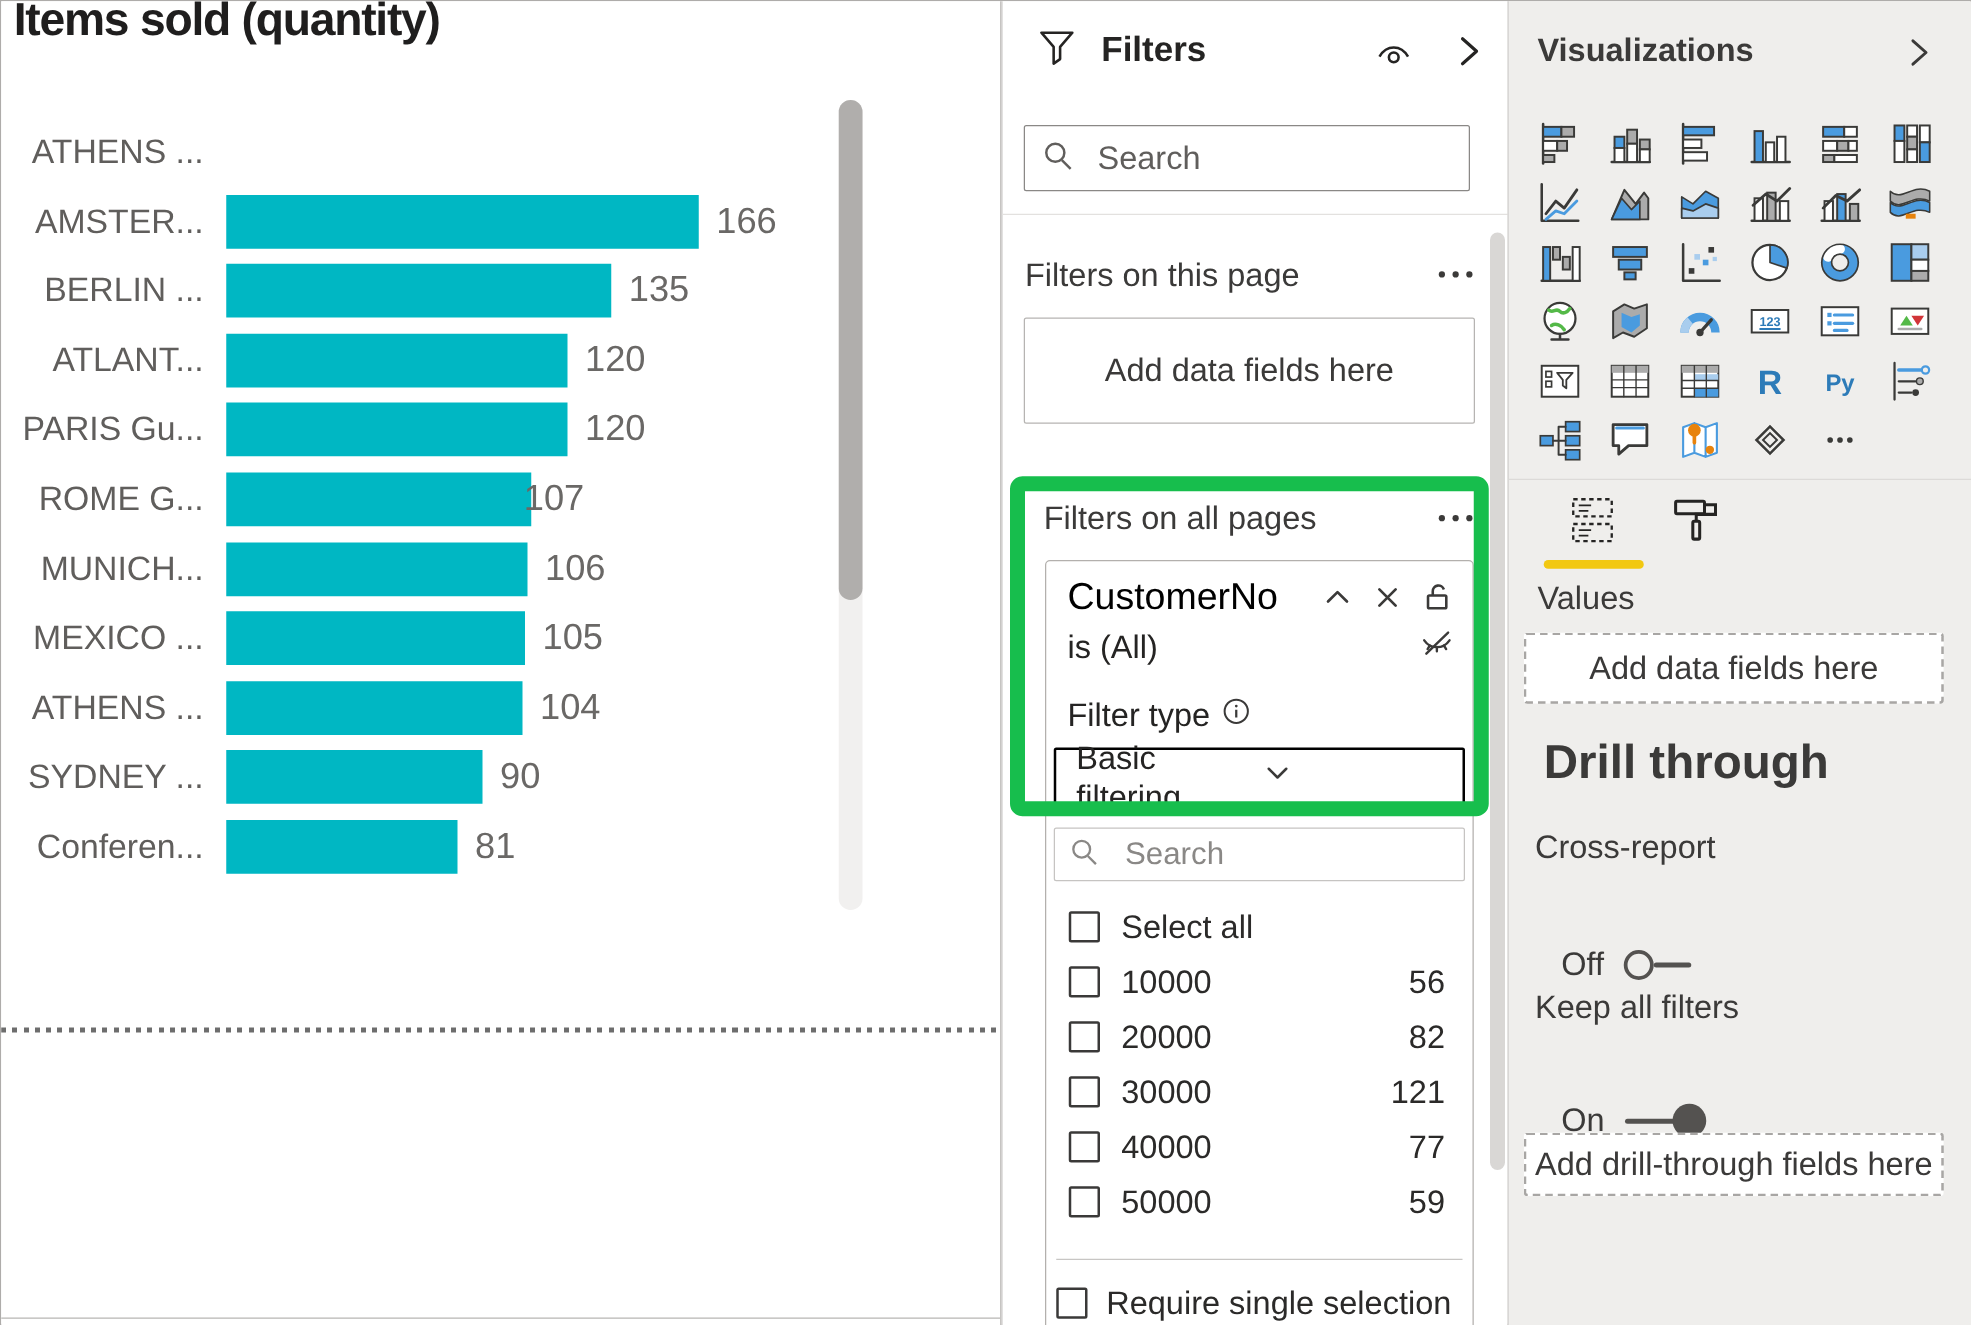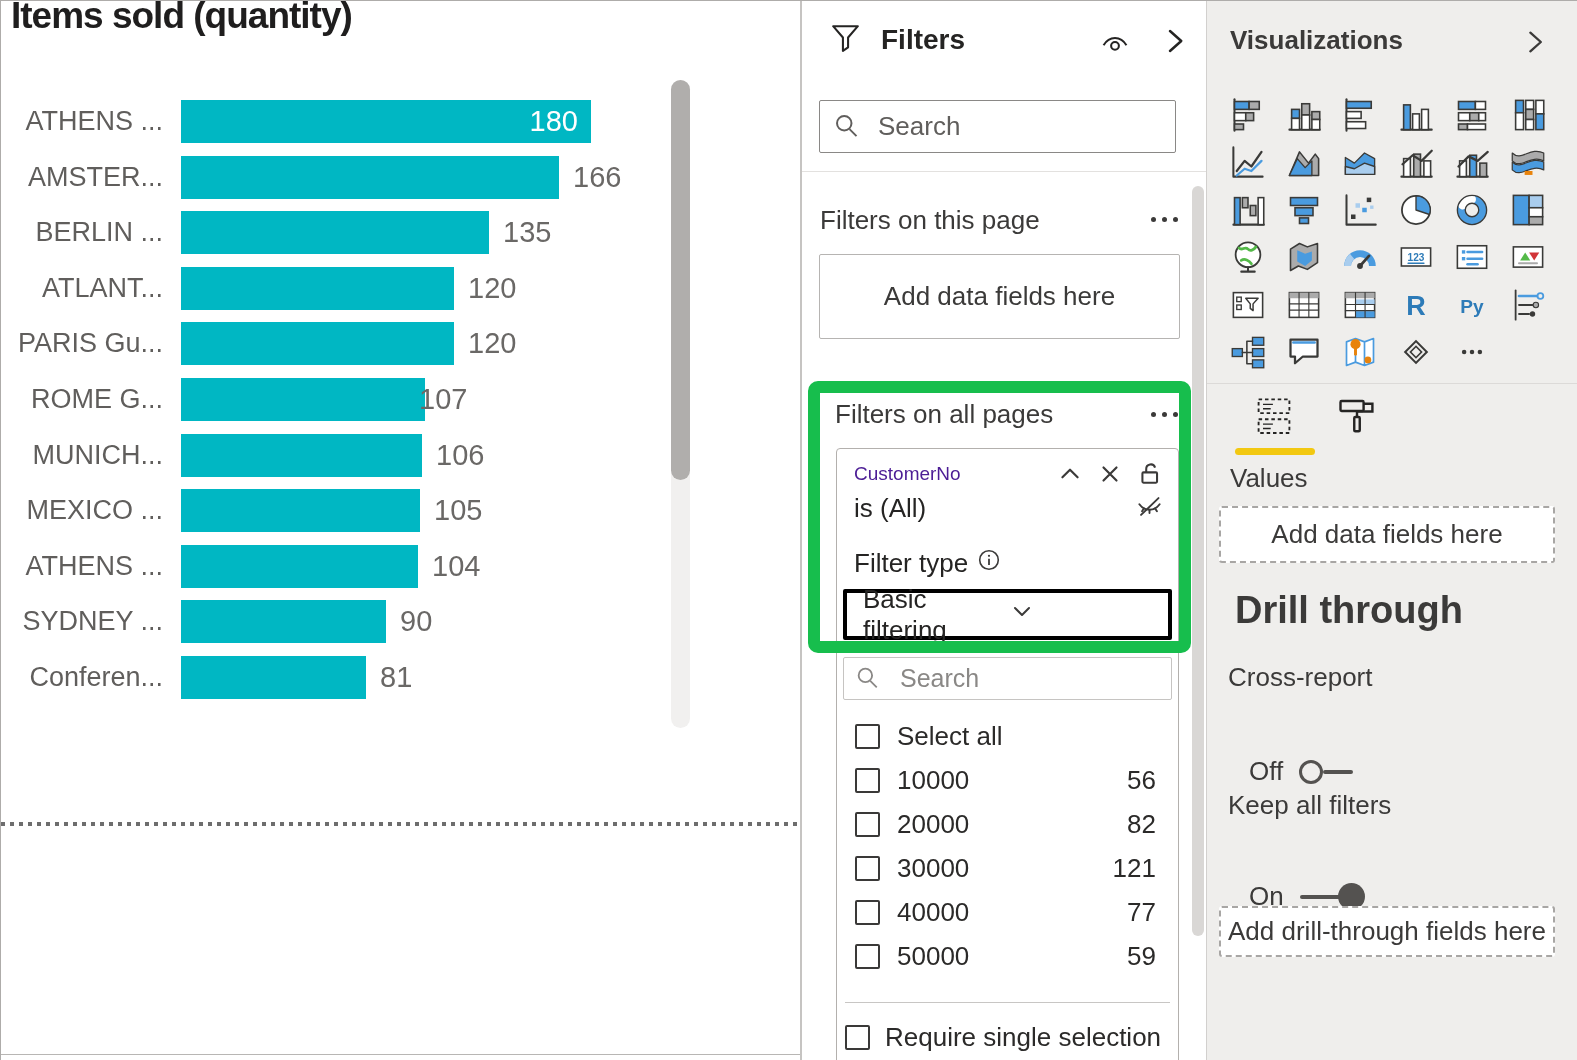--- a/index.html
+++ b/index.html
@@ -42,26 +42,26 @@
   .fdiv{position:absolute;left:0;top:170px;width:405px;height:1px;background:#e3e1df;}
   .fsection{position:absolute;left:18px;font-size:26px;color:#3b3a39;white-space:nowrap;}
   .dots{display:flex;align-items:center;}
   .dots i{width:5px;height:5px;border-radius:50%;background:#3b3a39;display:inline-block;margin-left:6px;}
   .addbox{position:absolute;left:17px;top:253px;width:361px;height:85px;box-sizing:border-box;
     border:1px solid #b6b4b2;border-radius:2px;display:flex;align-items:center;justify-content:center;
     font-size:26px;color:#3b3a39;background:#fff;}
   .fcard{position:absolute;left:34px;top:447px;width:343px;height:660px;box-sizing:border-box;
     border:1px solid #b3b0ad;border-radius:4px;background:#fff;padding:12px 6px 0;}
   .frow1{display:flex;align-items:center;padding:0 9px 0 11px;}
-  .ffield{flex:1;font-size:19px;color:#4c1d95;}
+  .ffield{flex:1;font-size:30px;color:#000000;}
   .frow1 .ic{margin-left:14px;display:flex;}
   .frow2{display:flex;align-items:center;padding:0 9px 0 11px;margin-top:6px;}
   .fcond{flex:1;font-size:26px;color:#252423;}
   .ftype{display:flex;align-items:center;gap:9px;margin:24px 0 0 11px;font-size:26px;color:#252423;}
-  .fdrop{margin-top:10px;height:43px;border:4px solid #000000;border-radius:2px;
+  .fdrop{margin-top:10px;height:43px;border:2px solid #000000;border-radius:2px;
     display:flex;align-items:center;padding:0 12px 0 16px;background:#fff;}
   .fdrop span{flex:1;font-size:26px;color:#252423;}
   .fsearch2{margin-top:17px;height:41px;border:1px solid #c6c4c2;border-radius:2px;
     display:flex;align-items:center;padding:0 10px;background:#fff;}
   .fsearch2 input{border:none;outline:none;flex:1;font-family:inherit;font-size:25px;
     color:#3b3a39;margin-left:18px;background:transparent;min-width:0;}
   .fsearch2 input::placeholder{color:#8a8886;opacity:1;}
   .flist{margin-top:14px;}
   .fitem{display:flex;align-items:center;height:44px;padding:0 16px 0 12px;}
   .cb{width:25px;height:25px;box-sizing:border-box;border:2px solid #3a3938;border-radius:2px;
@@ -107,23 +107,20 @@
 </head>
 <body>
 
 <div class="wrap">
 
   <section class="canvas">
     <h1 class="chart-title">Items sold (quantity)</h1>
     <div id="chart-rows">
         <div class="crow" style="top: 99px;">
           <span class="clabel">ATHENS ...</span>
-          <span class="cbar" style="width:410px;background:#00B7C3">
-            <span class="val-in">180</span>
-          </span>
         </div>
         <div class="crow" style="top: 155px;">
           <span class="clabel">AMSTER...</span>
           <span class="cbar" style="width:378px;background:#00B7C3"></span>
           <span class="val-out" style="left:572px">166</span>
         </div>
         <div class="crow" style="top: 210px;">
           <span class="clabel">BERLIN ...</span>
           <span class="cbar" style="width:308px;background:#00B7C3"></span>
           <span class="val-out" style="left:502px">135</span>

